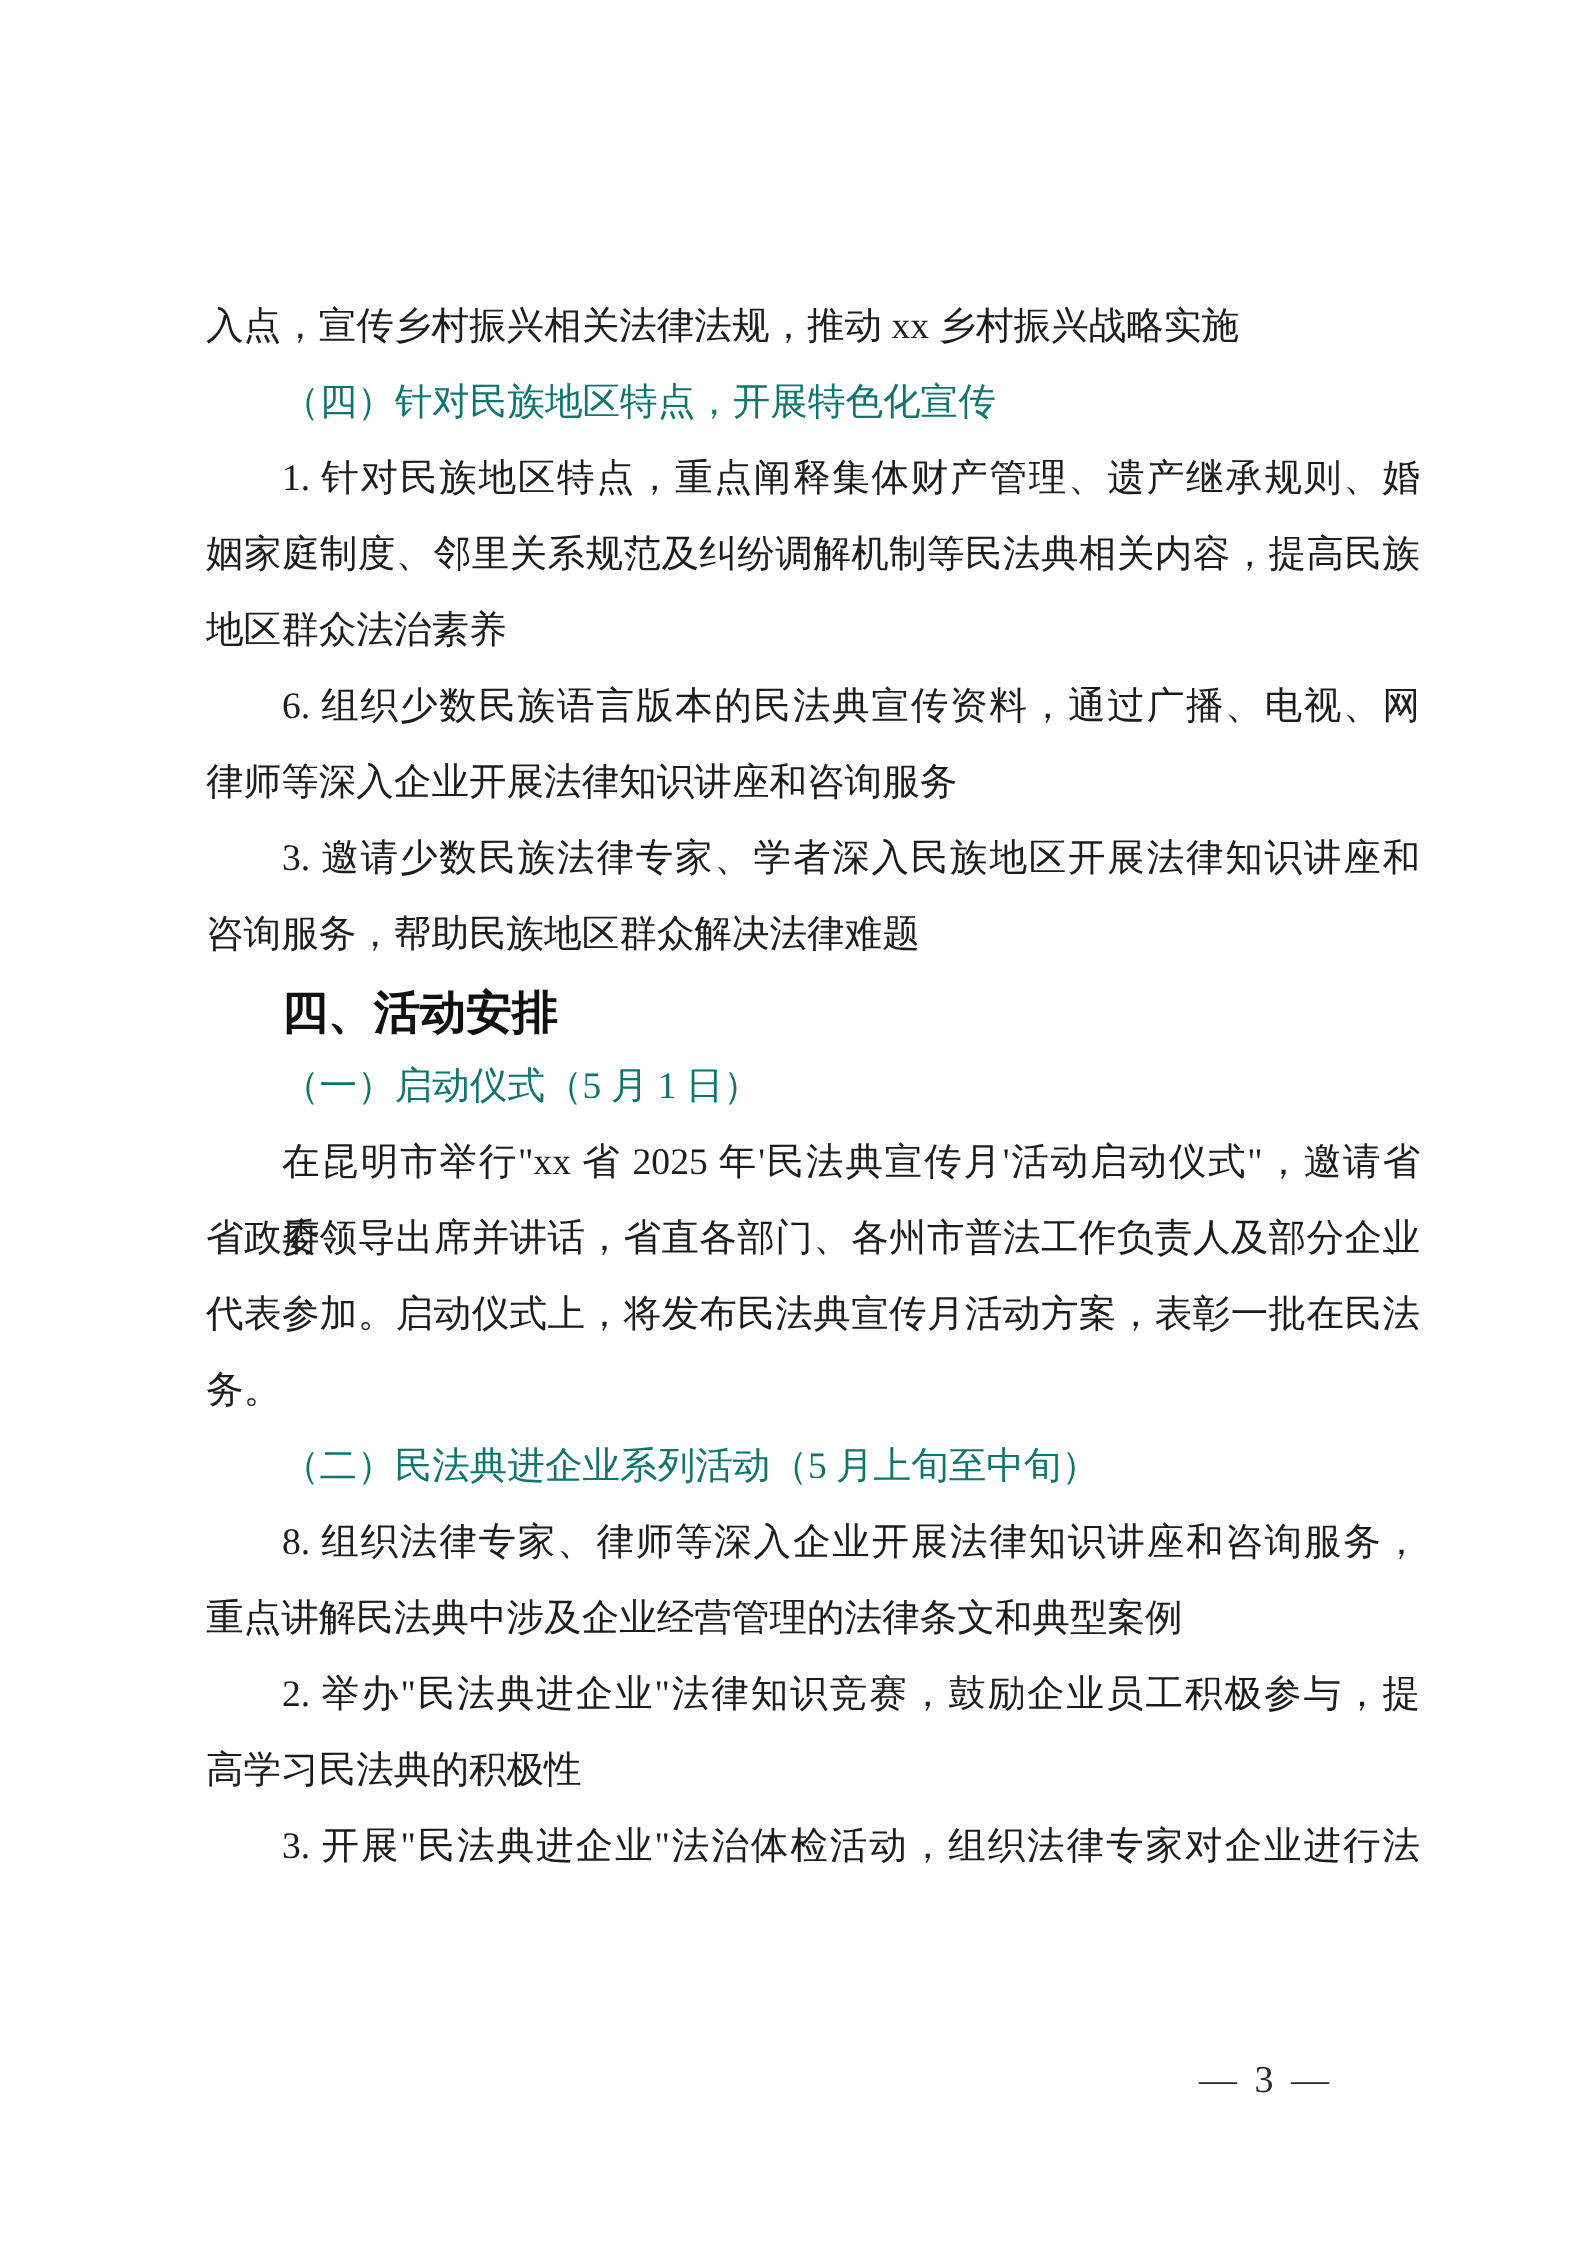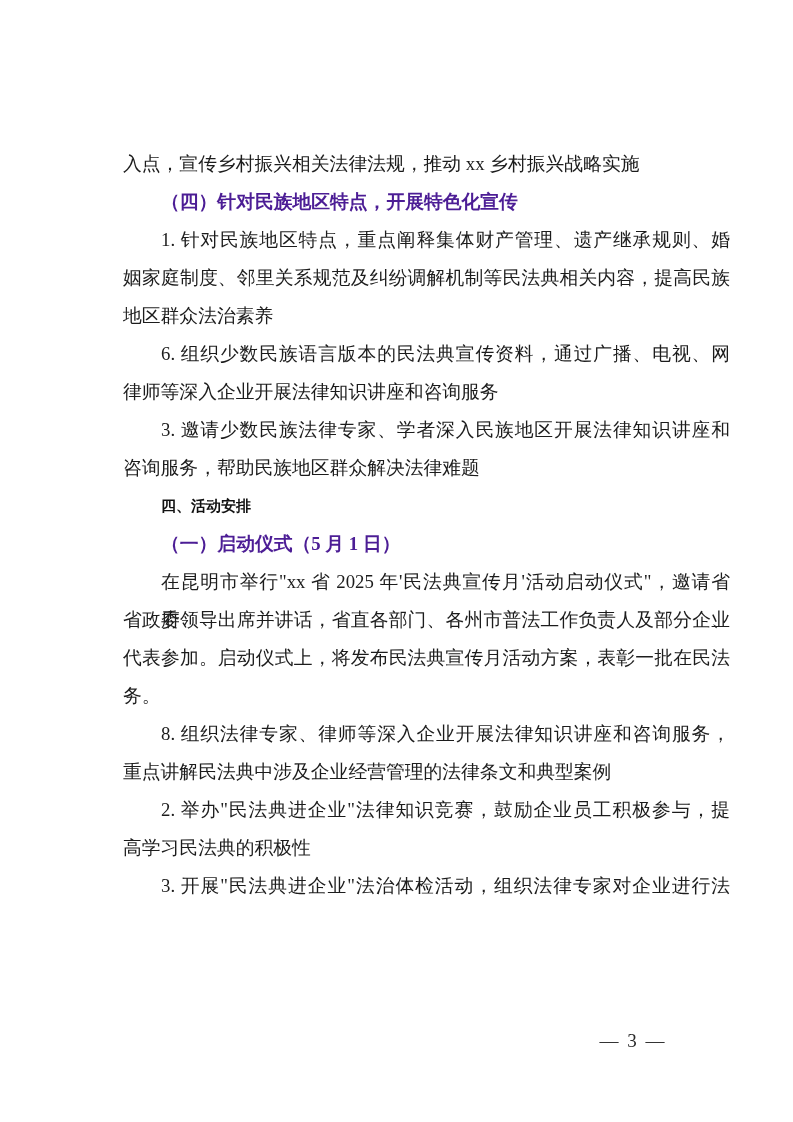--- a/index.html
+++ b/index.html
@@ -13,48 +13,47 @@
     height: 1122px;
     background: #ffffff;
     overflow: hidden;
     font-family: "Liberation Serif", "DejaVu Serif", serif;
   }
   .content {
     position: absolute;
     left: 103px;
     top: 145px;
     width: 607px;
-    margin-left: 20px;
   }
   .line {
     height: 38px;
     line-height: 38px;
     font-size: 18.8px;
     color: #1c1c1c;
     letter-spacing: 0;
     white-space: nowrap;
   }
   
   .just {
     white-space: normal;
     text-align: justify;
     text-align-last: justify;
   }
   
   .ind { padding-left: 38px; }
   
   .kai {
-    font-weight: bold;
-    color: #4c1d95;
+    font-weight: normal;
+    color: #0f766e;
   }
   
   .hei {
     font-weight: bold;
     font-family: "Liberation Sans", "DejaVu Sans", sans-serif;
-    font-size: 15px;
+    font-size: 23px;
     color: #111111;
   }
   .pagenum {
     position: absolute;
     left: 563px;
     top: 1028px;
     width: 140px;
     height: 26px;
     line-height: 26px;
     text-align: center;
@@ -76,20 +75,21 @@
     <div class="line ind just">6. 组织少数民族语言版本的民法典宣传资料，通过广播、电视、网</div>
     <div class="line">律师等深入企业开展法律知识讲座和咨询服务</div>
     <div class="line ind just">3. 邀请少数民族法律专家、学者深入民族地区开展法律知识讲座和</div>
     <div class="line">咨询服务，帮助民族地区群众解决法律难题</div>
     <div class="line hei ind">四、活动安排</div>
     <div class="line kai ind">（一）启动仪式（5 月 1 日）</div>
     <div class="line ind just">在昆明市举行"xx 省 2025 年'民法典宣传月'活动启动仪式"，邀请省委、</div>
     <div class="line just">省政府领导出席并讲话，省直各部门、各州市普法工作负责人及部分企业</div>
     <div class="line just">代表参加。启动仪式上，将发布民法典宣传月活动方案，表彰一批在民法</div>
     <div class="line">务。</div>
+    <div class="line kai ind">（二）民法典进企业系列活动（5 月上旬至中旬）</div>
     <div class="line ind just">8. 组织法律专家、律师等深入企业开展法律知识讲座和咨询服务，</div>
     <div class="line">重点讲解民法典中涉及企业经营管理的法律条文和典型案例</div>
     <div class="line ind just">2. 举办"民法典进企业"法律知识竞赛，鼓励企业员工积极参与，提</div>
     <div class="line">高学习民法典的积极性</div>
     <div class="line ind just">3. 开展"民法典进企业"法治体检活动，组织法律专家对企业进行法</div>
   </div>
   <div class="pagenum">— 3 —</div>
 </div>
 
 </body></html>

